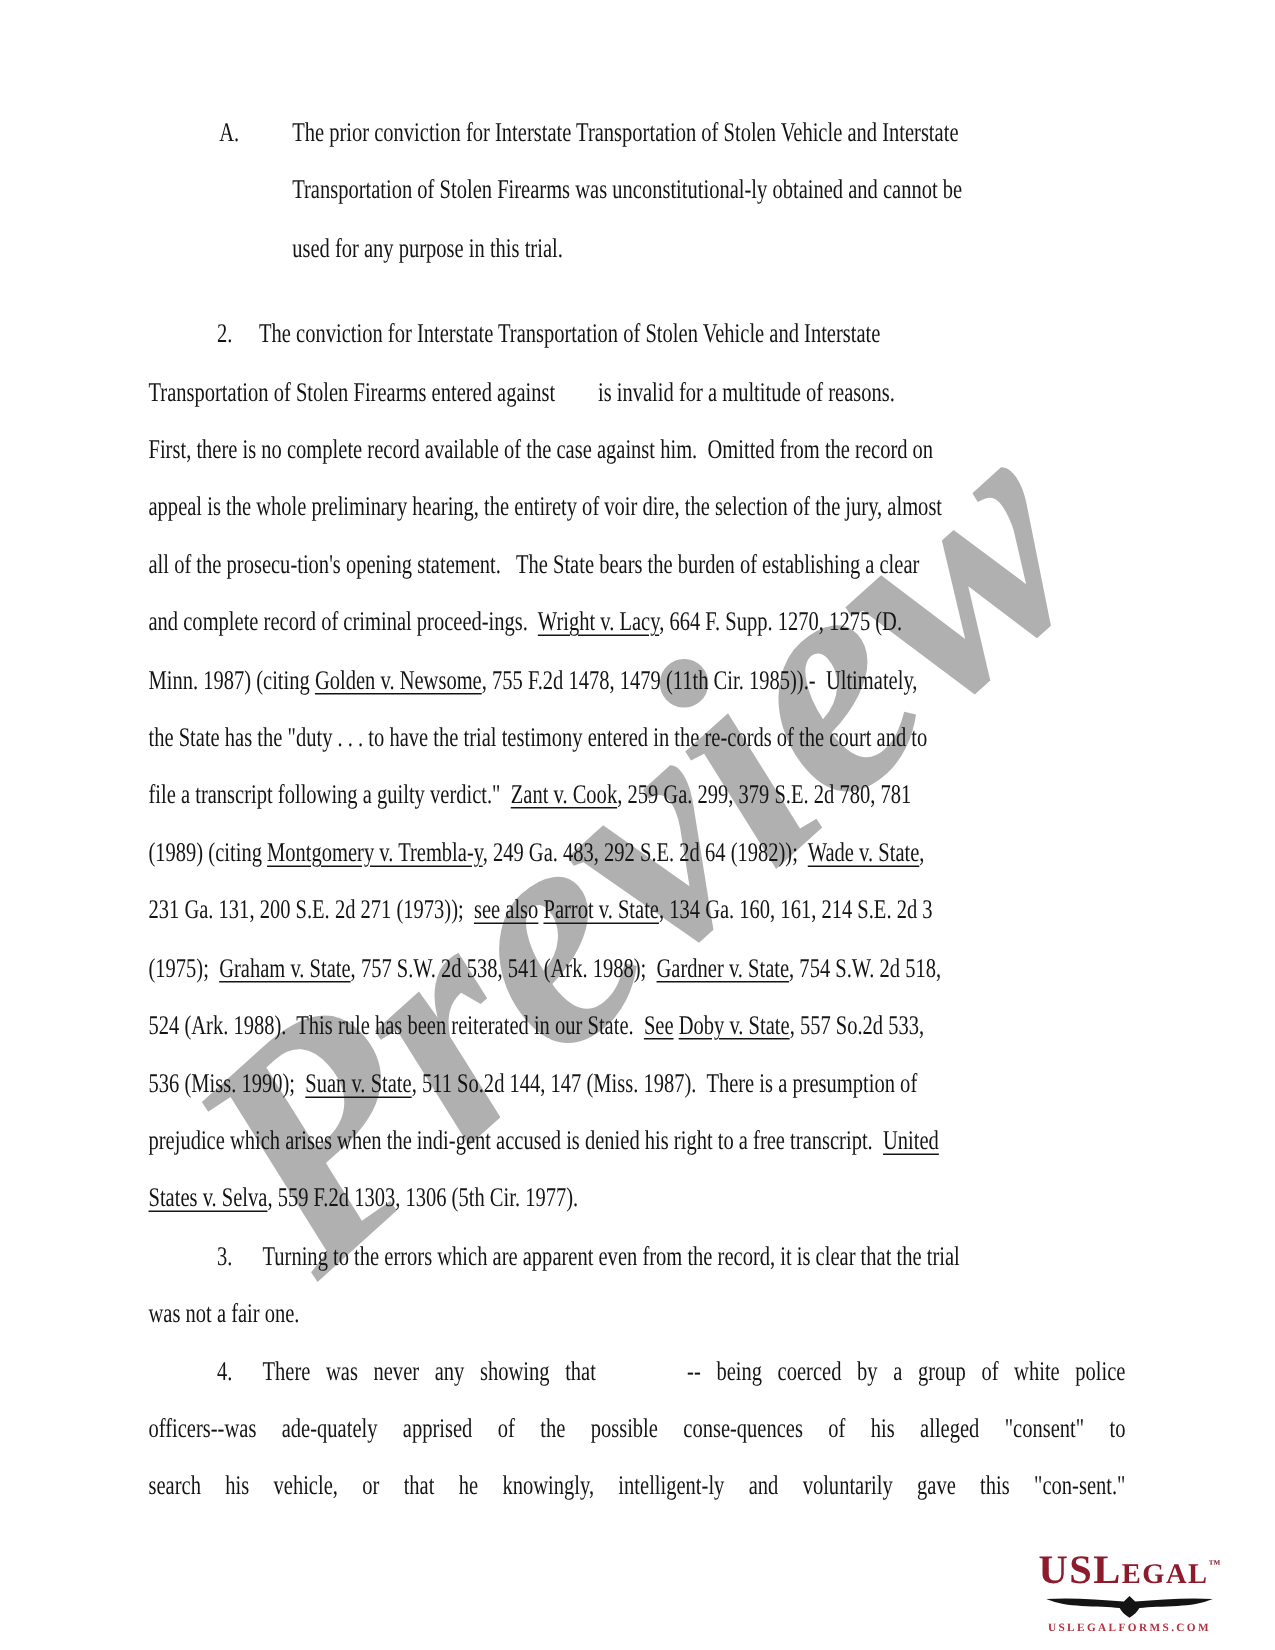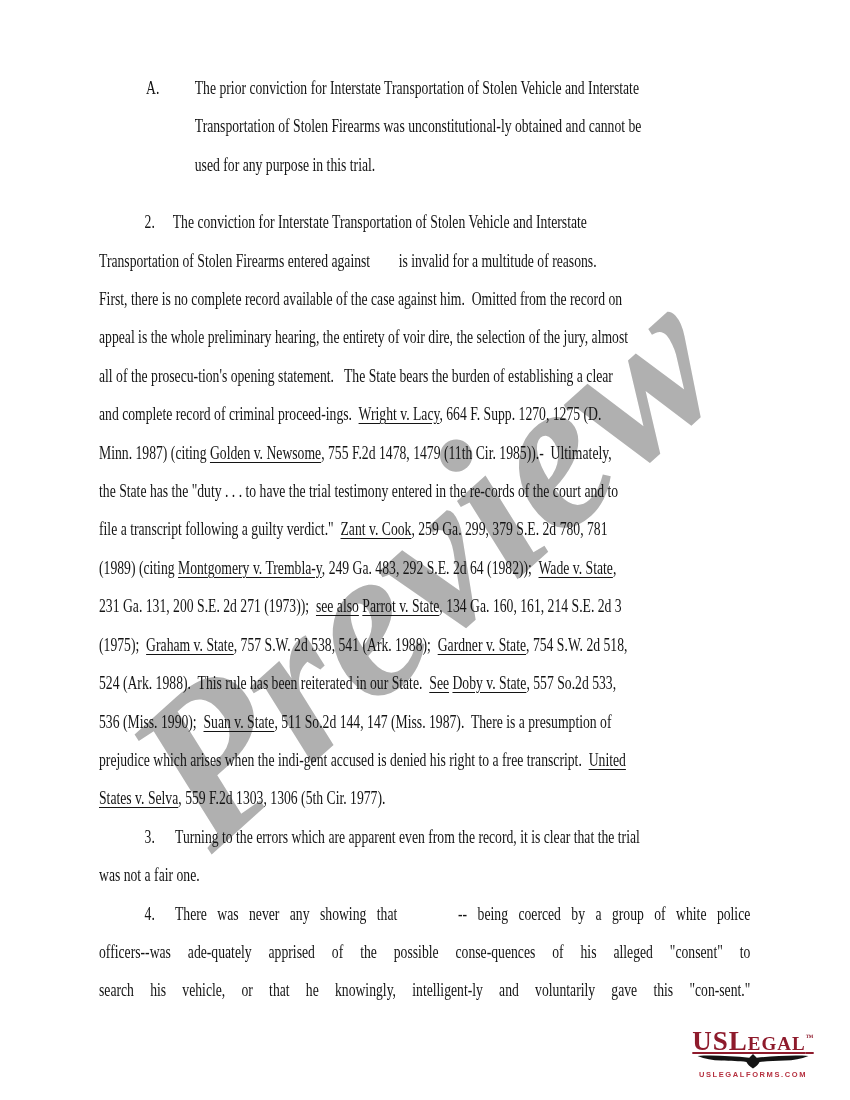--- a/index.html
+++ b/index.html
@@ -46,36 +46,35 @@
     left:683px;top:1024px;
     width:140px;
     z-index:2;
     text-align:center;
   }
   .brand{
     font-family:"Liberation Serif", serif;
     font-variant:small-caps;
     font-weight:bold;
     font-size:27px;
-    line-height:28px;
+    line-height:38px;
     color:#8e1b2c;
     letter-spacing:1px;
     white-space:nowrap;
-    text-decoration:underline;
   }
   .brand .tm{
     font-variant:normal;
     font-size:8px;
     vertical-align:super;
     letter-spacing:0;
     color:#8e1b2c;
   }
   .eagle{display:block;margin:0 auto;margin-top:-2px;}
   .site{
-    font-family:Liberation Sans, sans-serif;
+    font-family:Liberation Serif, serif;
     font-weight:bold;
     font-size:7.5px;
     letter-spacing:1.6px;
     color:#b5303f;
     margin-top:1px;
     white-space:nowrap;
   }
 </style>
 </head>
 <body>

